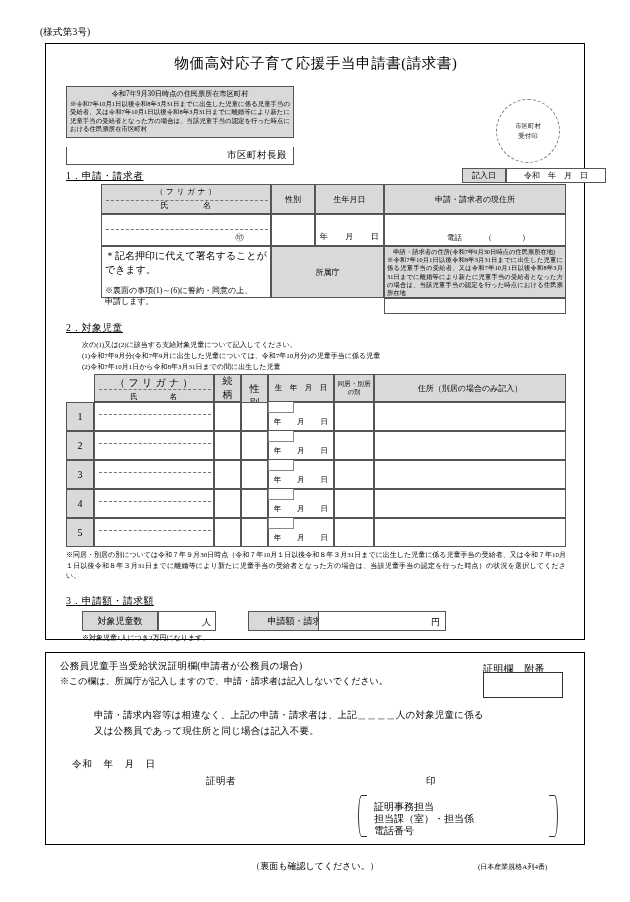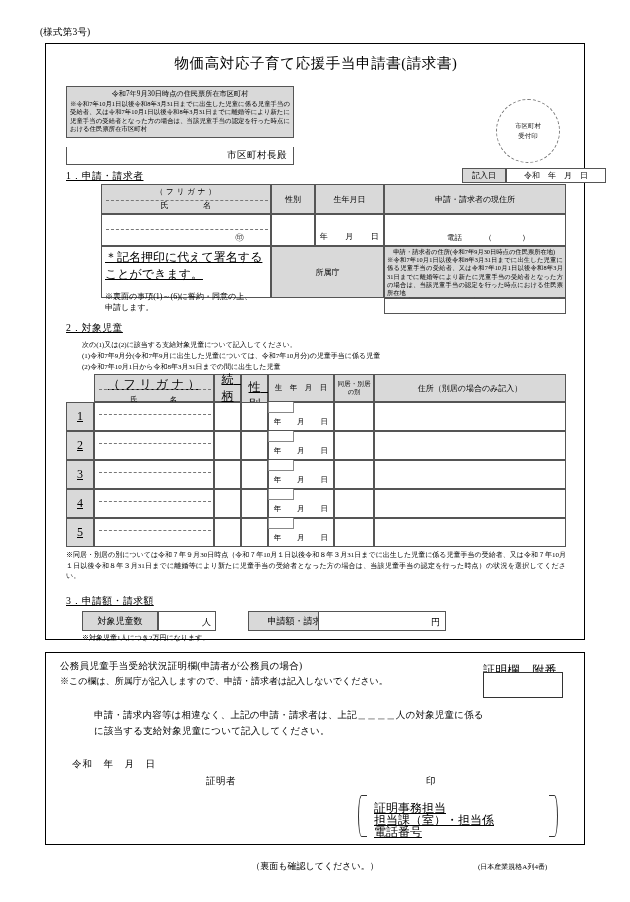--- a/index.html
+++ b/index.html
@@ -32,21 +32,21 @@
 
   
   .sec{position:absolute;font-size:9.8px;text-decoration:underline;letter-spacing:0.5px;}
 
   
   .tb{position:absolute;box-sizing:border-box;border:0.8px solid #555;}
   .g{background:#d9d9d9;}
   .w{background:#ffffff;}
   .c{display:flex;align-items:center;justify-content:center;text-align:center;}
   .ctr{display:flex;align-items:center;justify-content:center;}
-  .fs7{font-size:12px;text-decoration:underline;} .fs75{font-size:7.5px;} .fs8{font-size:8px;} .fs9{font-size:9px;} .fs95{font-size:9.5px;}
+  .fs7{font-size:10px;} .fs75{font-size:7.5px;} .fs8{font-size:8px;} .fs9{font-size:9px;} .fs95{font-size:9.5px;}
   .fs6{font-size:6.3px;} .fs65{font-size:6.6px;}
 
   .dashline{position:absolute;border-top:0.8px dashed #777;}
 
   .note{position:absolute;font-size:7px;line-height:1.45;text-align:justify;}
 
   .eraebox{position:absolute;border:0.8px solid #888;border-top:none;box-sizing:border-box;background:#fff;}
 
   .bracket{position:absolute;}
   .bracket .bl,.bracket .br{position:absolute;top:0;width:9px;height:100%;border:1px solid #333;box-sizing:border-box;}
@@ -229,21 +229,21 @@
   </div>
 
   <div class="frame-cert">
     <div class="fs95" style="position:absolute;left:14px;top:7px;letter-spacing:0.3px;">公務員児童手当受給状況証明欄(申請者が公務員の場合)</div>
     <div class="fs7" style="position:absolute;left:437px;top:9px;letter-spacing:0.3px;">証明欄　附番</div>
     <div style="position:absolute;left:437px;top:19px;width:80px;height:26px;border:0.9px solid #333;box-sizing:border-box;background:#fff;"></div>
 
     <div class="fs9" style="position:absolute;left:14px;top:22px;">※この欄は、所属庁が記入しますので、申請・請求者は記入しないでください。</div>
 
     <div class="fs95" style="position:absolute;left:48px;top:56px;letter-spacing:0.2px;">申請・請求内容等は相違なく、上記の申請・請求者は、上記＿＿＿＿人の対象児童に係る</div>
-    <div class="fs95" style="position:absolute;left:48px;top:72px;letter-spacing:0.2px;">に該当する支給対象児童について記入してください。</div>
+    <div class="fs95" style="position:absolute;left:48px;top:72px;letter-spacing:0.2px;">又は公務員であって現住所と同じ場合は記入不要。</div>
 
     <div class="fs95" style="position:absolute;left:26px;top:105px;letter-spacing:1px;">令和　年　月　日</div>
     <div class="fs95" style="position:absolute;left:160px;top:122px;letter-spacing:0.5px;">証明者</div>
     <div class="fs95" style="position:absolute;left:380px;top:122px;">印</div>
 
     <div class="bracket" style="left:312px;top:142px;width:200px;height:42px;">
       <div class="bl"></div>
         <div class="br"></div>
       <div class="fs7" style="position:absolute;left:16px;top:4px;line-height:1.55;">証明事務担当</div>
       <div class="fs7" style="position:absolute;left:16px;top:16px;line-height:1.55;">担当課（室）・担当係</div>

